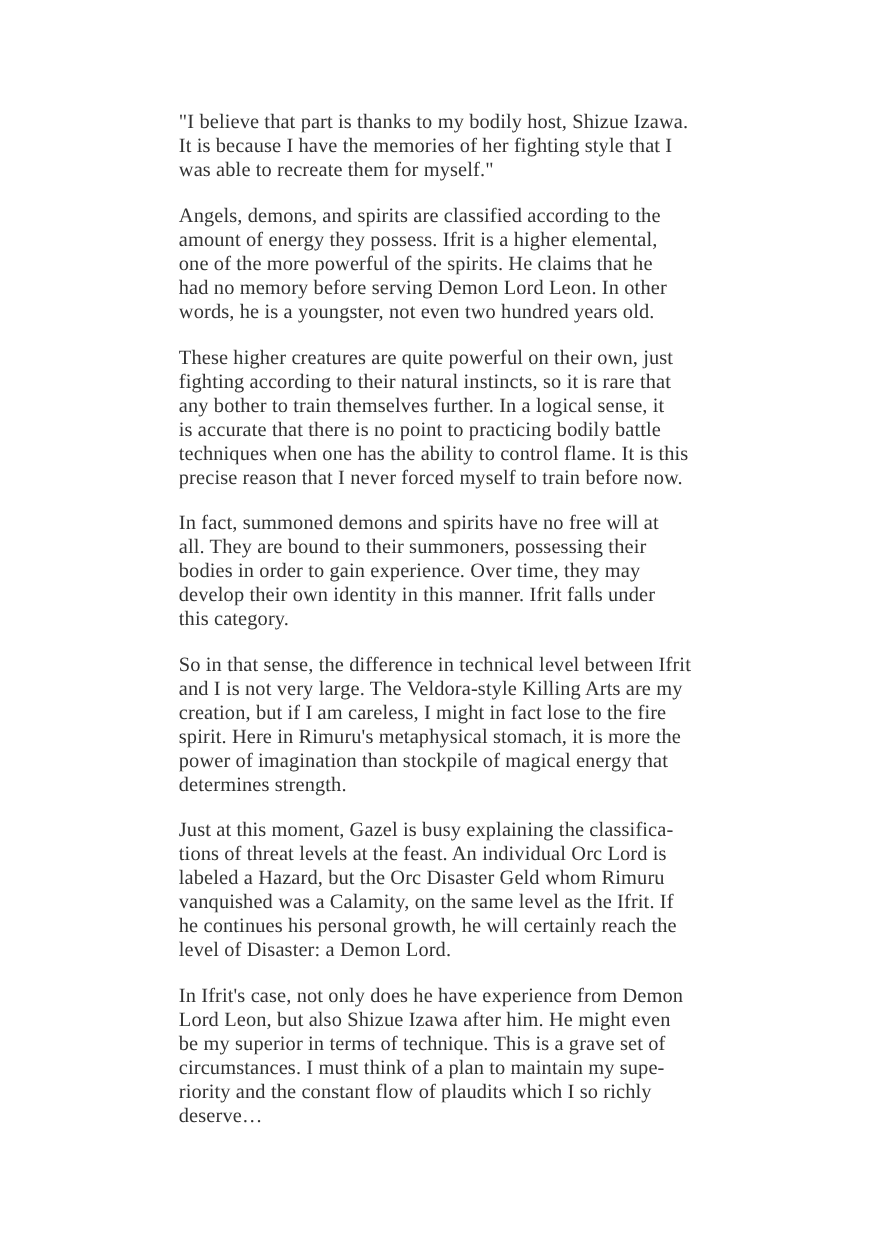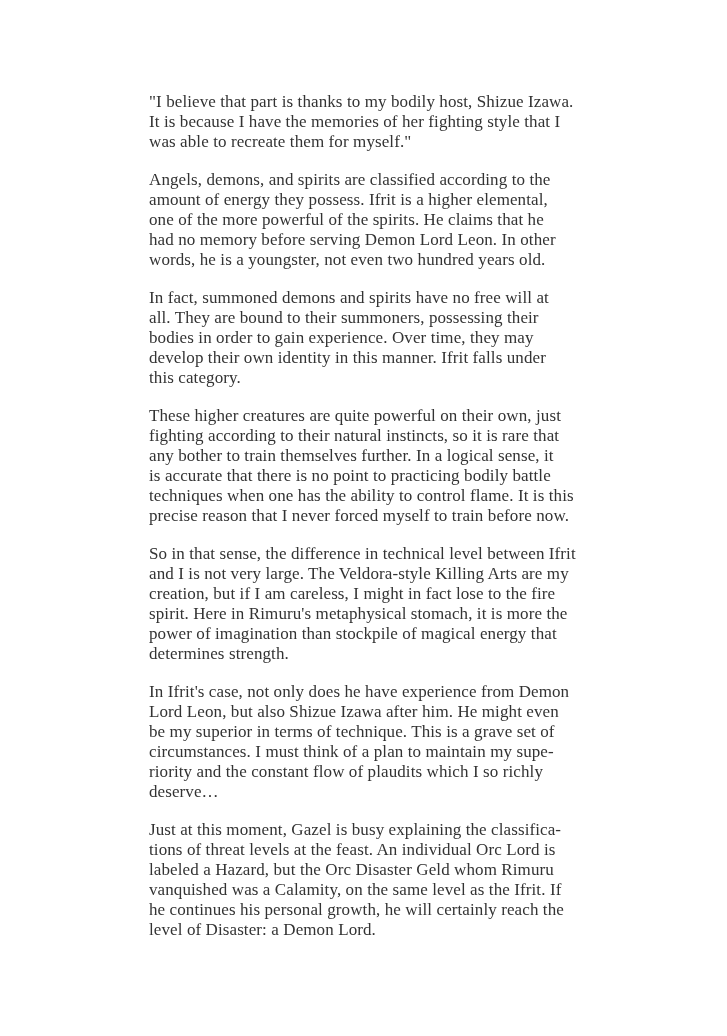--- a/index.html
+++ b/index.html
@@ -44,43 +44,43 @@
 <div class="page">
   <div class="text-column" style="color: rgb(51, 51, 51);">
     <p class="para">"I believe that part is thanks to my bodily host, Shizue Izawa.
 It is because I have the memories of her fighting style that I
 was able to recreate them for myself."</p>
     <p class="para">Angels, demons, and spirits are classified according to the
 amount of energy they possess. Ifrit is a higher elemental,
 one of the more powerful of the spirits. He claims that he
 had no memory before serving Demon Lord Leon. In other
 words, he is a youngster, not even two hundred years old.</p>
-    <p class="para">In fact, summoned demons and spirits have no free will at
-all. They are bound to their summoners, possessing their
-bodies in order to gain experience. Over time, they may
-develop their own identity in this manner. Ifrit falls under
-this category.</p>
     <p class="para">These higher creatures are quite powerful on their own, just
 fighting according to their natural instincts, so it is rare that
 any bother to train themselves further. In a logical sense, it
 is accurate that there is no point to practicing bodily battle
 techniques when one has the ability to control flame. It is this
 precise reason that I never forced myself to train before now.</p>
+    <p class="para">In fact, summoned demons and spirits have no free will at
+all. They are bound to their summoners, possessing their
+bodies in order to gain experience. Over time, they may
+develop their own identity in this manner. Ifrit falls under
+this category.</p>
     <p class="para">So in that sense, the difference in technical level between Ifrit
 and I is not very large. The Veldora-style Killing Arts are my
 creation, but if I am careless, I might in fact lose to the fire
 spirit. Here in Rimuru's metaphysical stomach, it is more the
 power of imagination than stockpile of magical energy that
 determines strength.</p>
+    <p class="para">Just at this moment, Gazel is busy explaining the classifica-
+tions of threat levels at the feast. An individual Orc Lord is
+labeled a Hazard, but the Orc Disaster Geld whom Rimuru
+vanquished was a Calamity, on the same level as the Ifrit. If
+he continues his personal growth, he will certainly reach the
+level of Disaster: a Demon Lord.</p>
     <p class="para">In Ifrit's case, not only does he have experience from Demon
 Lord Leon, but also Shizue Izawa after him. He might even
 be my superior in terms of technique. This is a grave set of
 circumstances. I must think of a plan to maintain my supe-
 riority and the constant flow of plaudits which I so richly
 deserve…</p>
-    <p class="para">Just at this moment, Gazel is busy explaining the classifica-
-tions of threat levels at the feast. An individual Orc Lord is
-labeled a Hazard, but the Orc Disaster Geld whom Rimuru
-vanquished was a Calamity, on the same level as the Ifrit. If
-he continues his personal growth, he will certainly reach the
-level of Disaster: a Demon Lord.</p>
   </div>
 </div>
 
 </body></html>

